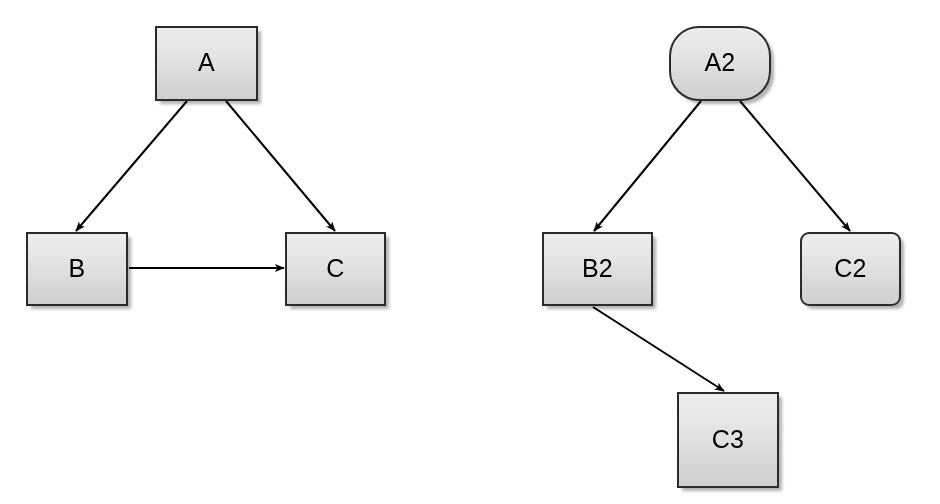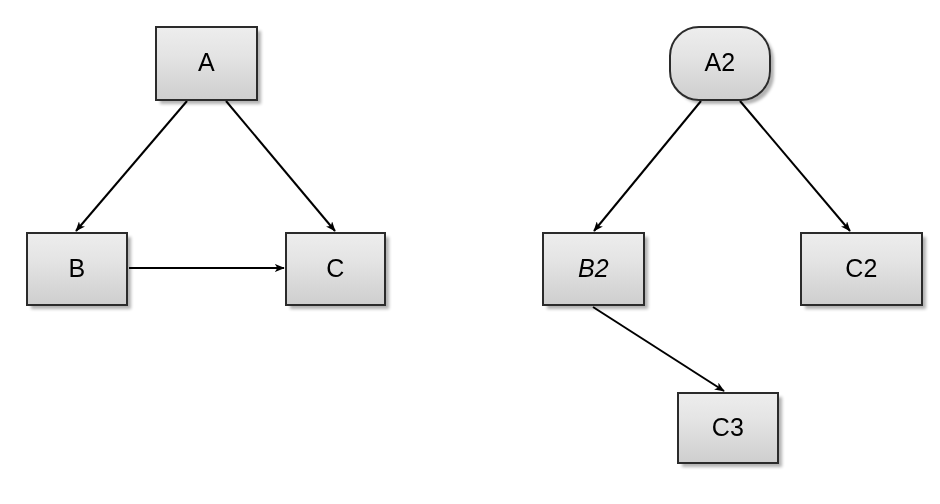--- a/index.html
+++ b/index.html
@@ -73,24 +73,24 @@
       </div>
       <div class="node" style="left: 26px; top: 232px; width: 102px; height: 74px;">
         <span class="node-label">B</span>
       </div>
       <div class="node" style="left: 285px; top: 232px; width: 101px; height: 74px;">
         <span class="node-label">C</span>
       </div>
       <div class="node" style="left: 669px; top: 26px; width: 102px; height: 75px; border-radius: 30px;">
         <span class="node-label">A2</span>
       </div>
-      <div class="node" style="left: 542px; top: 232px; width: 103px; height: 74px; font-style: italic;">
+      <div class="node" style="left: 542px; top: 232px; width: 111px; height: 74px;">
         <span class="node-label">B2</span>
       </div>
-      <div class="node" style="left: 800px; top: 232px; width: 123px; height: 74px;">
+      <div class="node" style="left: 800px; top: 232px; width: 101px; height: 74px; border-radius: 9px;">
         <span class="node-label">C2</span>
       </div>
-      <div class="node" style="left: 677px; top: 392px; width: 102px; height: 72px;">
+      <div class="node" style="left: 677px; top: 392px; width: 102px; height: 96px;">
         <span class="node-label">C3</span>
       </div>
     </div>
 
 </div>
 
 </body></html>

